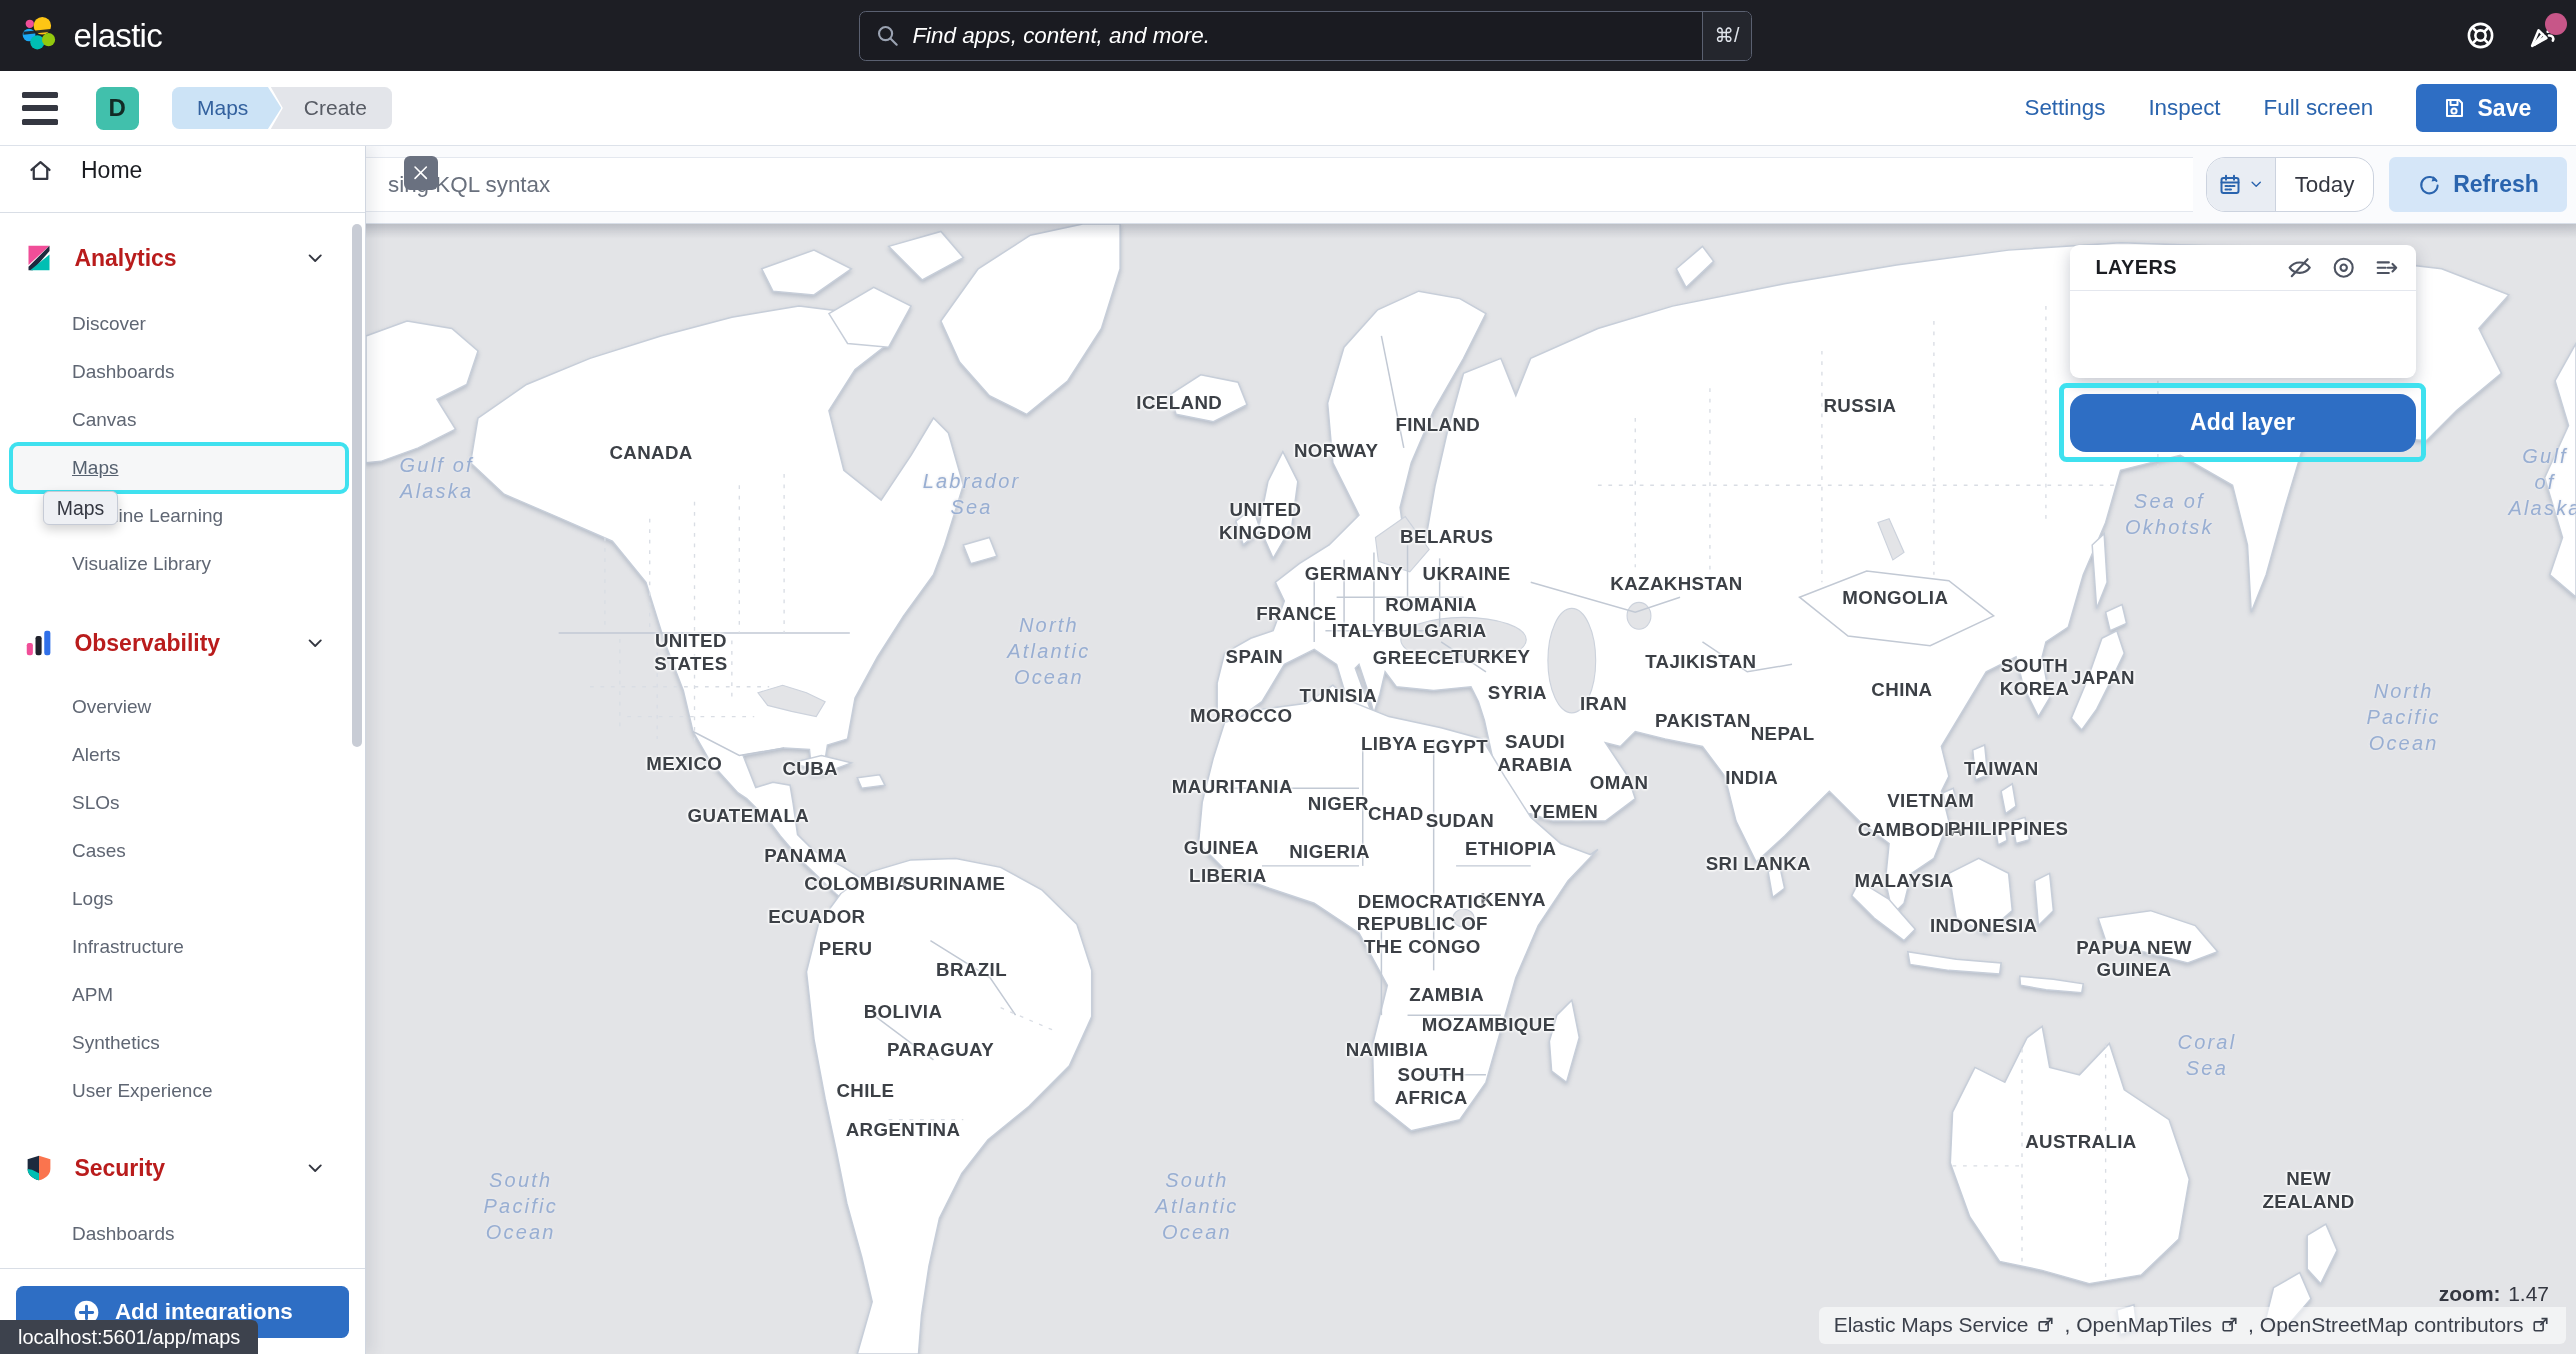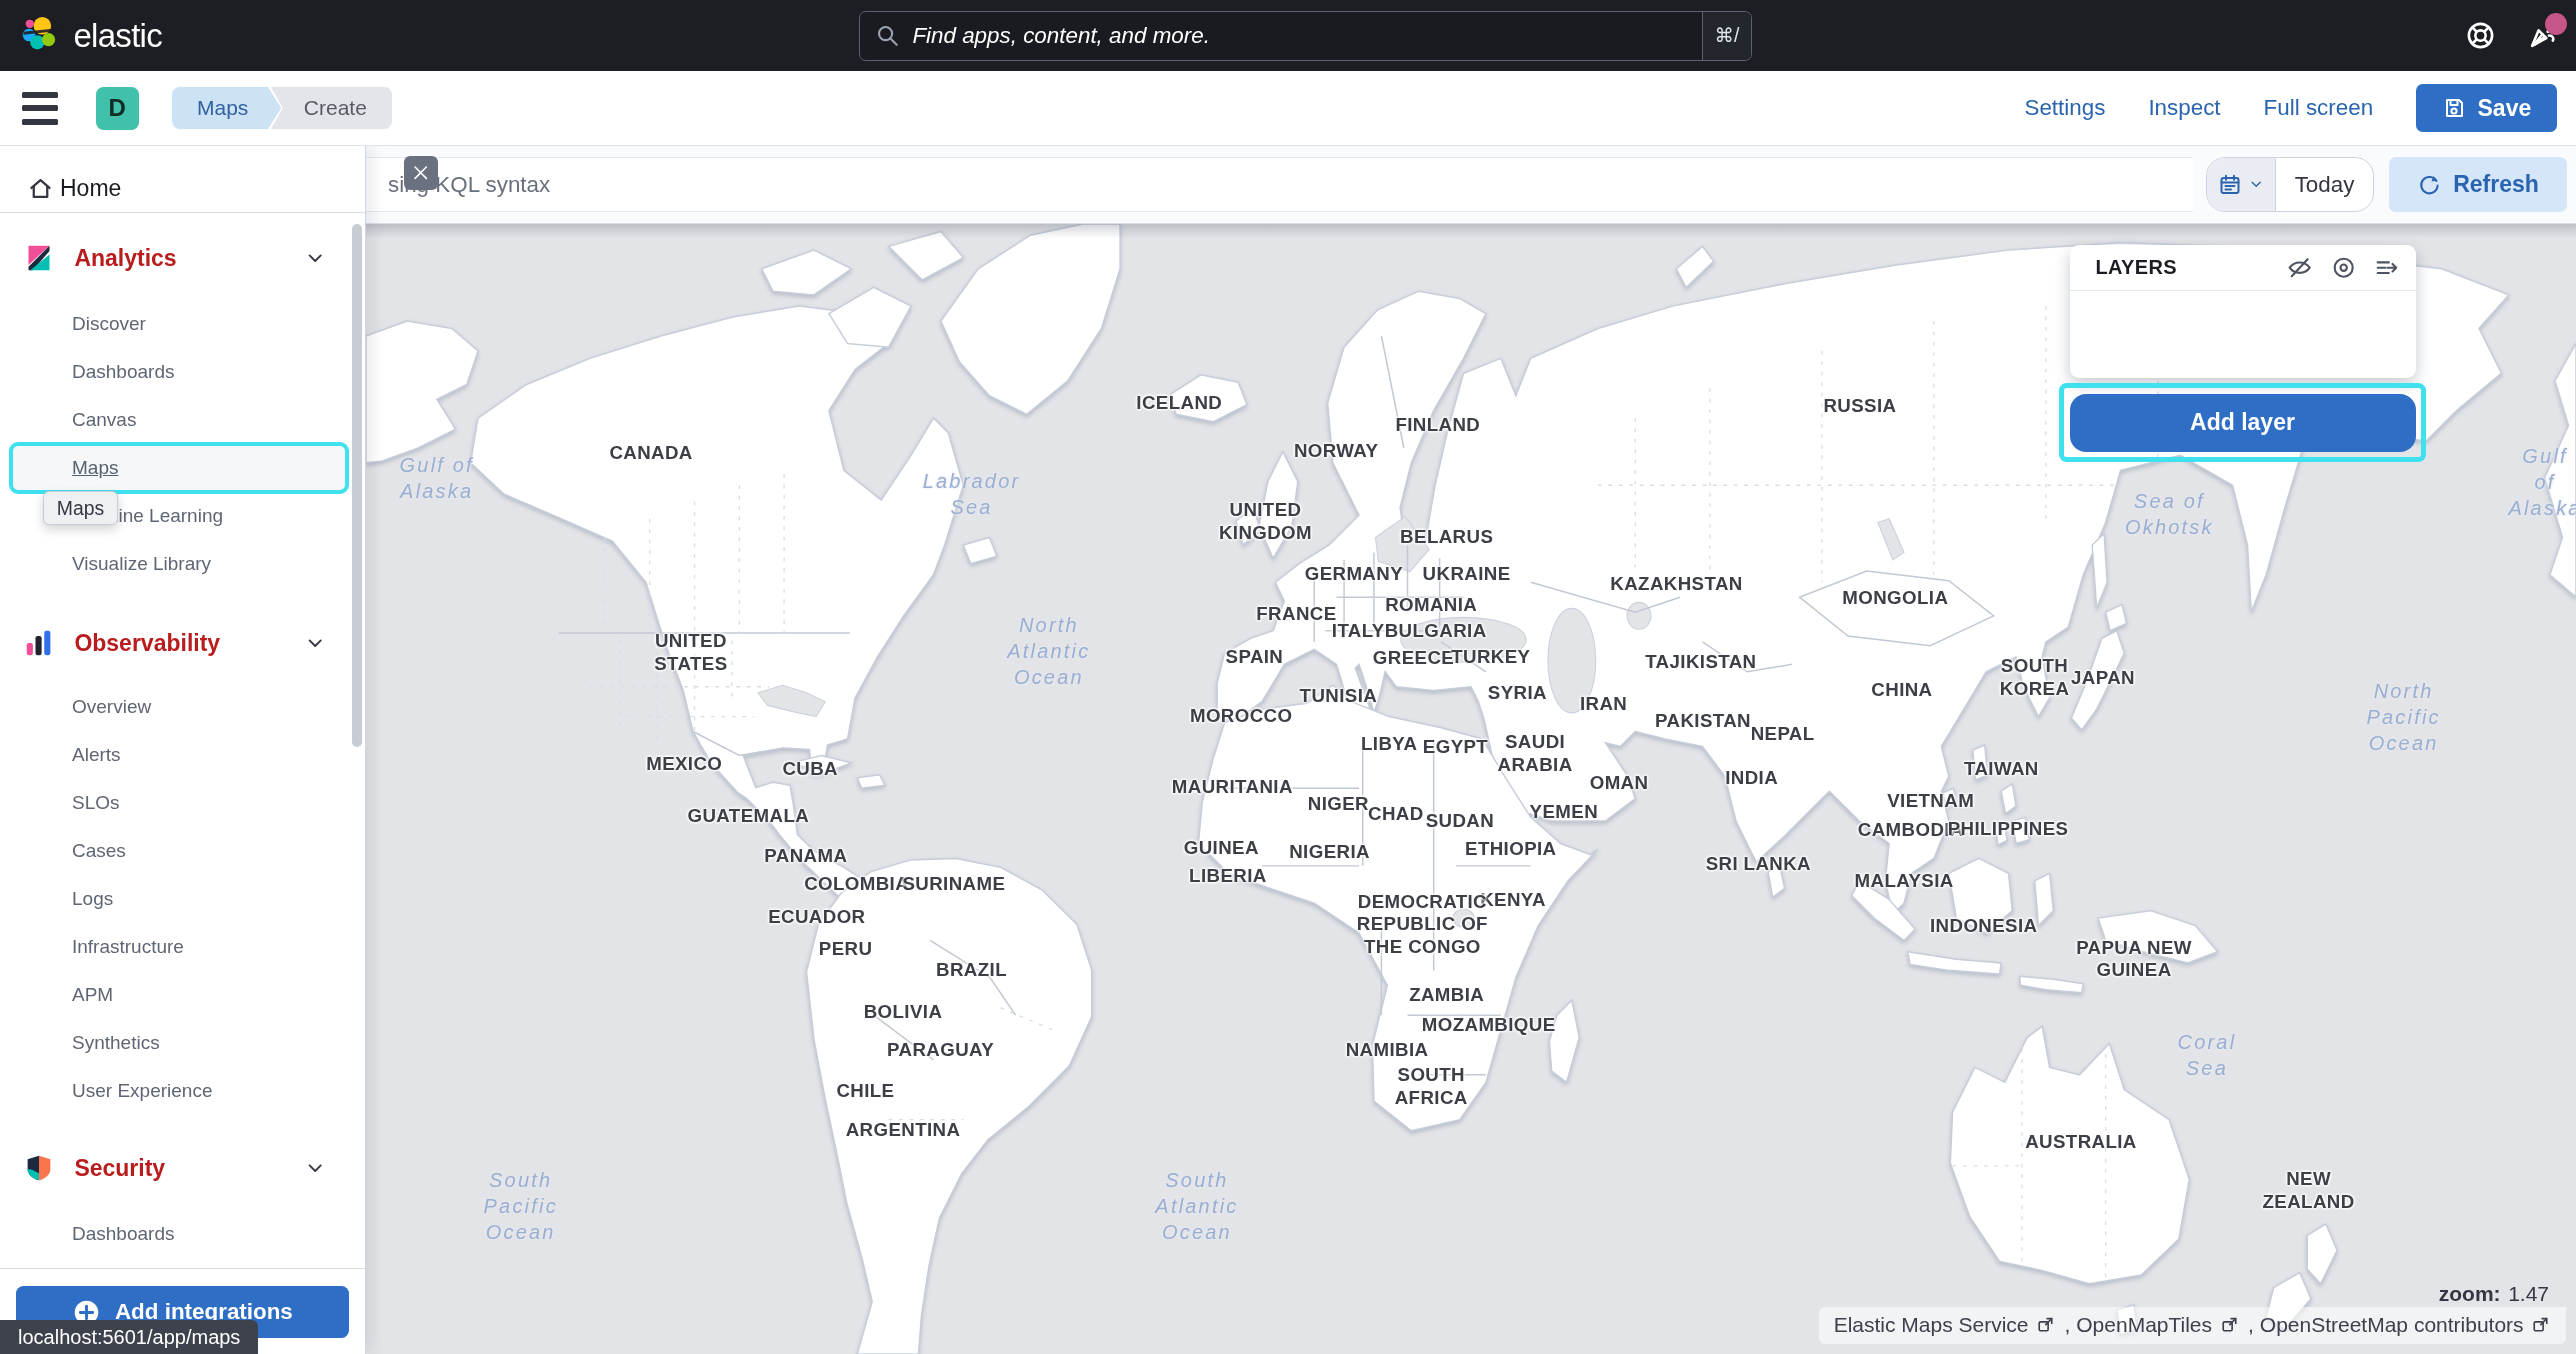--- a/index.html
+++ b/index.html
@@ -36,21 +36,21 @@
   .kql-input { flex:1; height:55px; margin:0 13.4px 0 0; background:#fff; border-top:1.5px solid #e4e8ef; border-bottom:1.5px solid #e4e8ef; display:flex; align-items:center; padding-left:388px; font-size:22.4px; color:#69707d; }
   .date-picker { display:flex; height:55px; border:1.5px solid #ccd3df; border-radius:19px; overflow:hidden; background:#fff; margin-right:15px; cursor:pointer; }
   .dp-cal { width:69px; background:#e9edf3; border-right:1.5px solid #ccd3df; display:flex; align-items:center; justify-content:center; gap:6px; color:#2a64ae; }
   .dp-label { width:97px; display:flex; align-items:center; justify-content:center; font-size:22.4px; color:#343741; }
   .refresh-btn { display:flex; align-items:center; justify-content:center; gap:12px; width:178px; height:55px; border-radius:6.7px; background:#d5e6f8; color:#2a64ae; font-size:23px; font-weight:bold; border:none; cursor:pointer; }
 
   .close-x { position:absolute; left:404px; top:156px; width:34px; height:34px; background:#6a7180; border-radius:6px; z-index:70; display:flex; align-items:center; justify-content:center; cursor:pointer; }
 
   
   .sidebar { position:absolute; left:0; top:146px; width:366px; height:1209px; background:#fff; border-right:1.5px solid #d0d6e0; box-shadow:7.5px 0 13.4px rgba(60,70,90,.10); z-index:50; }
-  .home-row { position:absolute; left:0; top:10.5px; width:100%; height:45px; display:flex; align-items:flex-end; gap:6px; padding-left:27px; font-size:23px; color:#1a1c21; cursor:pointer; }
+  .home-row { position:absolute; left:0; top:10.5px; width:100%; height:45px; display:flex; align-items:flex-start; gap:27px; padding-left:27px; font-size:23px; color:#1a1c21; cursor:pointer; }
   .side-divider { position:absolute; left:0; width:100%; border-top:1.5px solid #d9dee6; }
   .sec-header { position:absolute; left:0; width:100%; display:flex; align-items:center; padding-left:25.4px; cursor:pointer; }
   .sec-title { font-size:23px; font-weight:bold; color:#b91c1c; margin-left:21px; }
   .sec-chevron { position:absolute; right:39px; color:#343741; }
   .nav-list { position:absolute; left:72px; width:269px; }
   .nav-item { height:48px; display:flex; align-items:center; font-size:19px; color:#5f6673; cursor:pointer; white-space:nowrap; }
   .nav-item.is-highlighted { text-decoration:underline; color:#55606e; }
   .focus-ring-maps { position:absolute; left:9px; top:296px; width:340px; height:52px; border:4.5px solid #3fe1ef; border-radius:9px; background:rgba(105,115,130,.06); pointer-events:none; }
   .maps-tooltip { position:absolute; left:43px; top:345px; min-width:75px; height:34px; background:#eef0f4; border:1.5px solid #c6cbd6; border-radius:6px; box-shadow:0 4.5px 10.5px rgba(0,0,0,.18); display:flex; align-items:center; justify-content:center; font-size:19.4px; color:#343741; z-index:5; padding:0 12px; }
   .add-integrations { position:absolute; left:16.4px; top:1140px; width:333px; height:52px; background:#2e6ec4; border:none; border-radius:7.5px; color:#fff; font-size:22.4px; font-weight:bold; display:flex; align-items:center; justify-content:center; gap:15px; cursor:pointer; }

